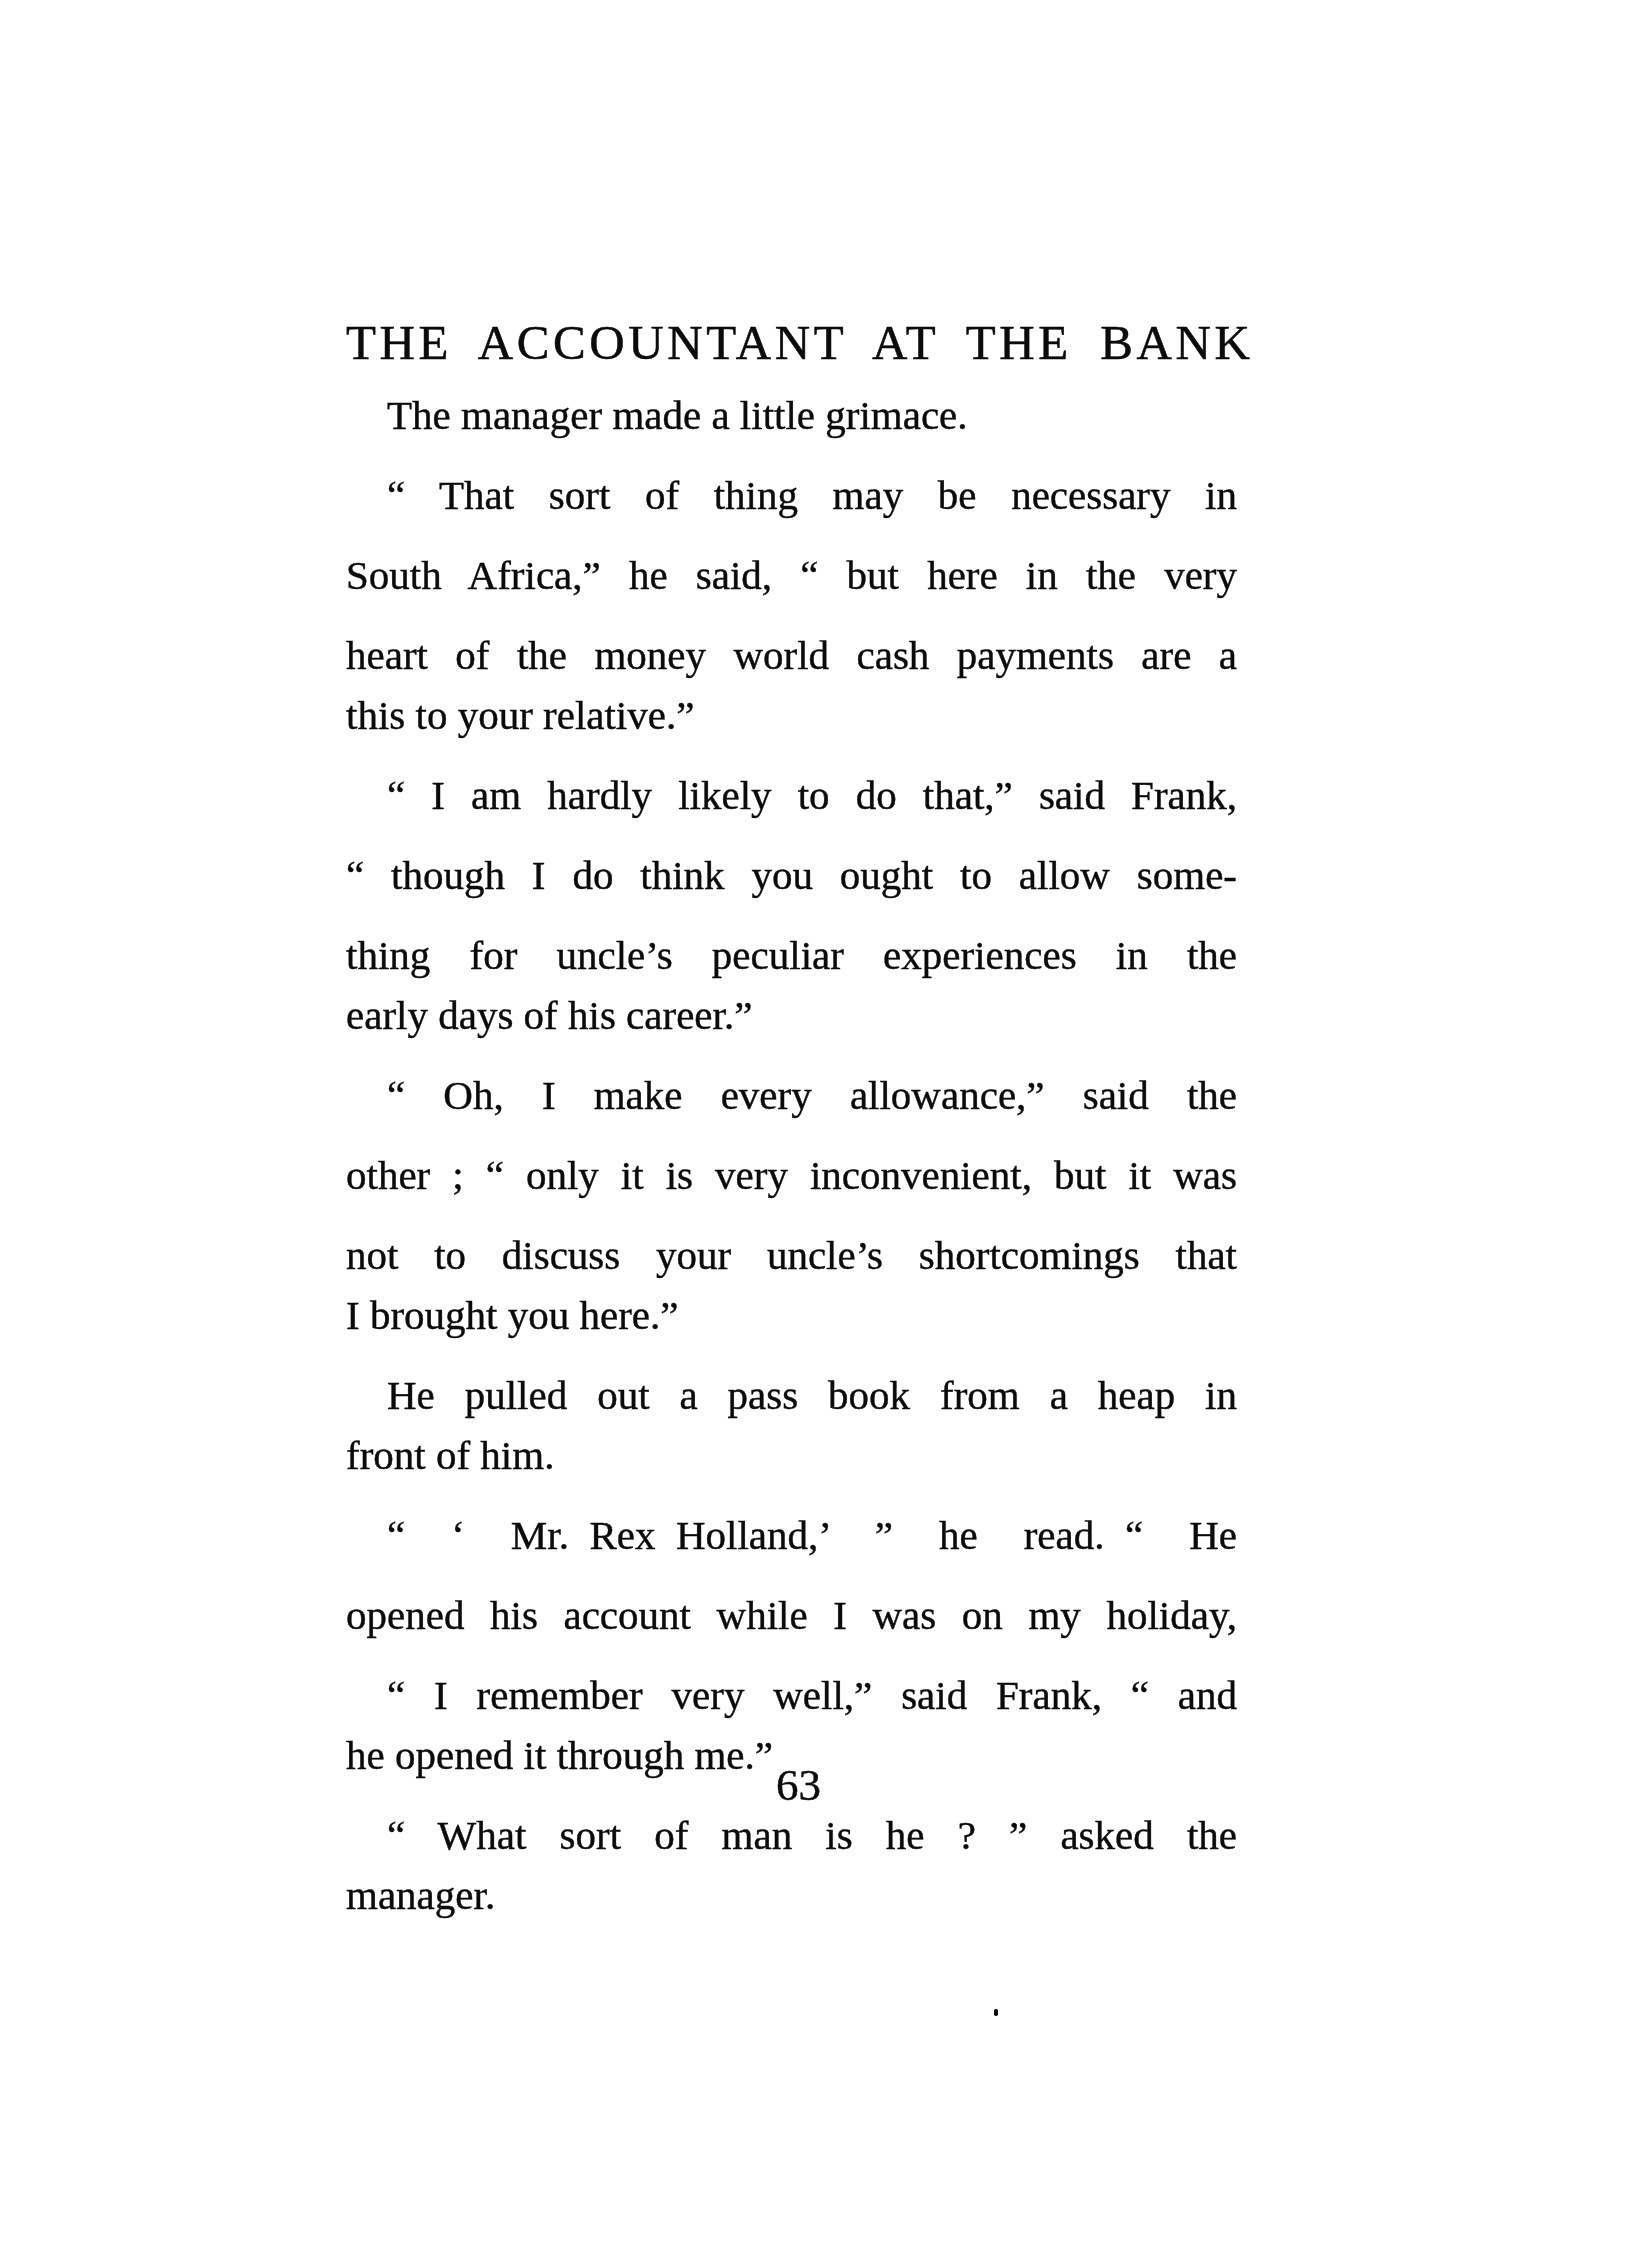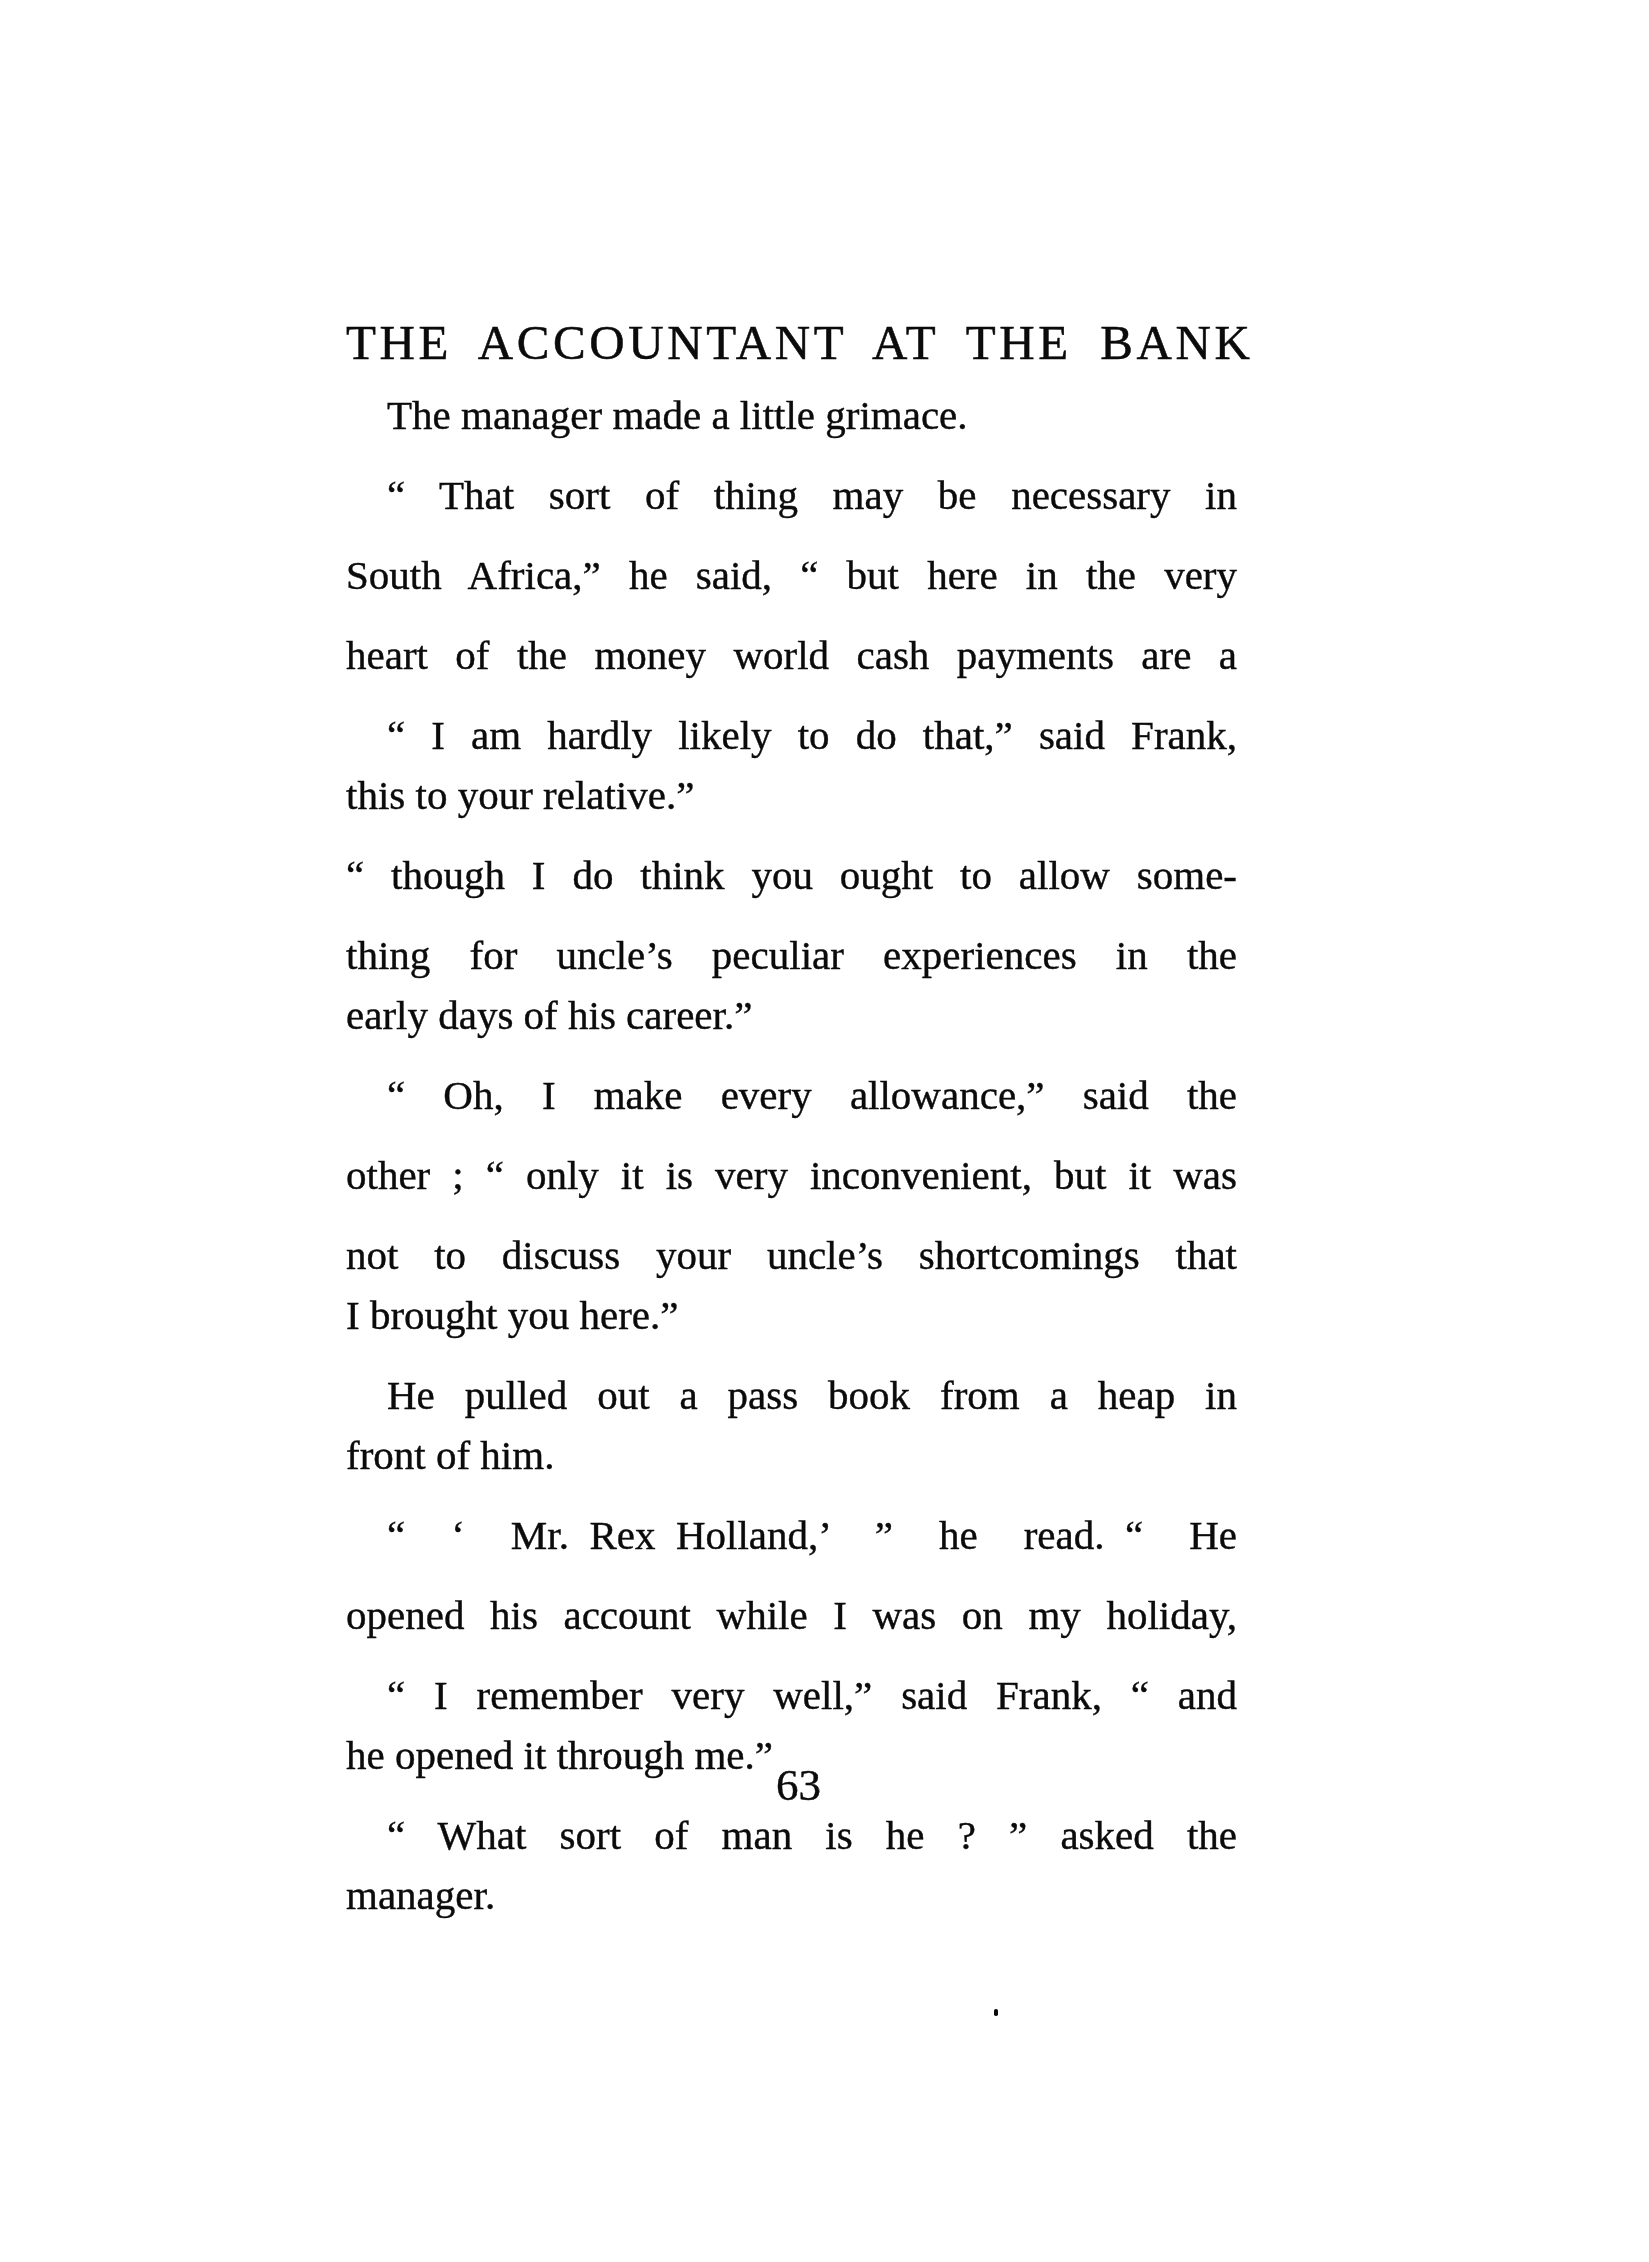--- a/index.html
+++ b/index.html
@@ -81,22 +81,22 @@
 <body>
 
 <div class="page">
   <div class="running-head">THE ACCOUNTANT AT THE BANK</div>
 
   <div class="text-block" id="text-block">
       <div class="line last indent">The manager made a little grimace.</div>
       <div class="line justified indent">“ That sort of thing may be necessary in</div>
       <div class="line justified">South Africa,” he said, “ but here in the very</div>
       <div class="line justified">heart of the money world cash payments are a</div>
+      <div class="line last">this to your relative.”</div>
       <div class="line justified indent">“ I am hardly likely to do that,” said Frank,</div>
-      <div class="line last">this to your relative.”</div>
       <div class="line justified">“ though I do think you ought to allow some-</div>
       <div class="line justified">thing for uncle’s peculiar experiences in the</div>
       <div class="line last">early days of his career.”</div>
       <div class="line justified indent">“ Oh, I make every allowance,” said the</div>
       <div class="line justified">other ; “ only it is very inconvenient, but it was</div>
       <div class="line justified">not to discuss your uncle’s shortcomings that</div>
       <div class="line last">I brought you here.”</div>
       <div class="line justified indent">He pulled out a pass book from a heap in</div>
       <div class="line last">front of him.</div>
       <div class="line justified indent">“ ‘ Mr. Rex Holland,’ ” he read. “ He</div>

